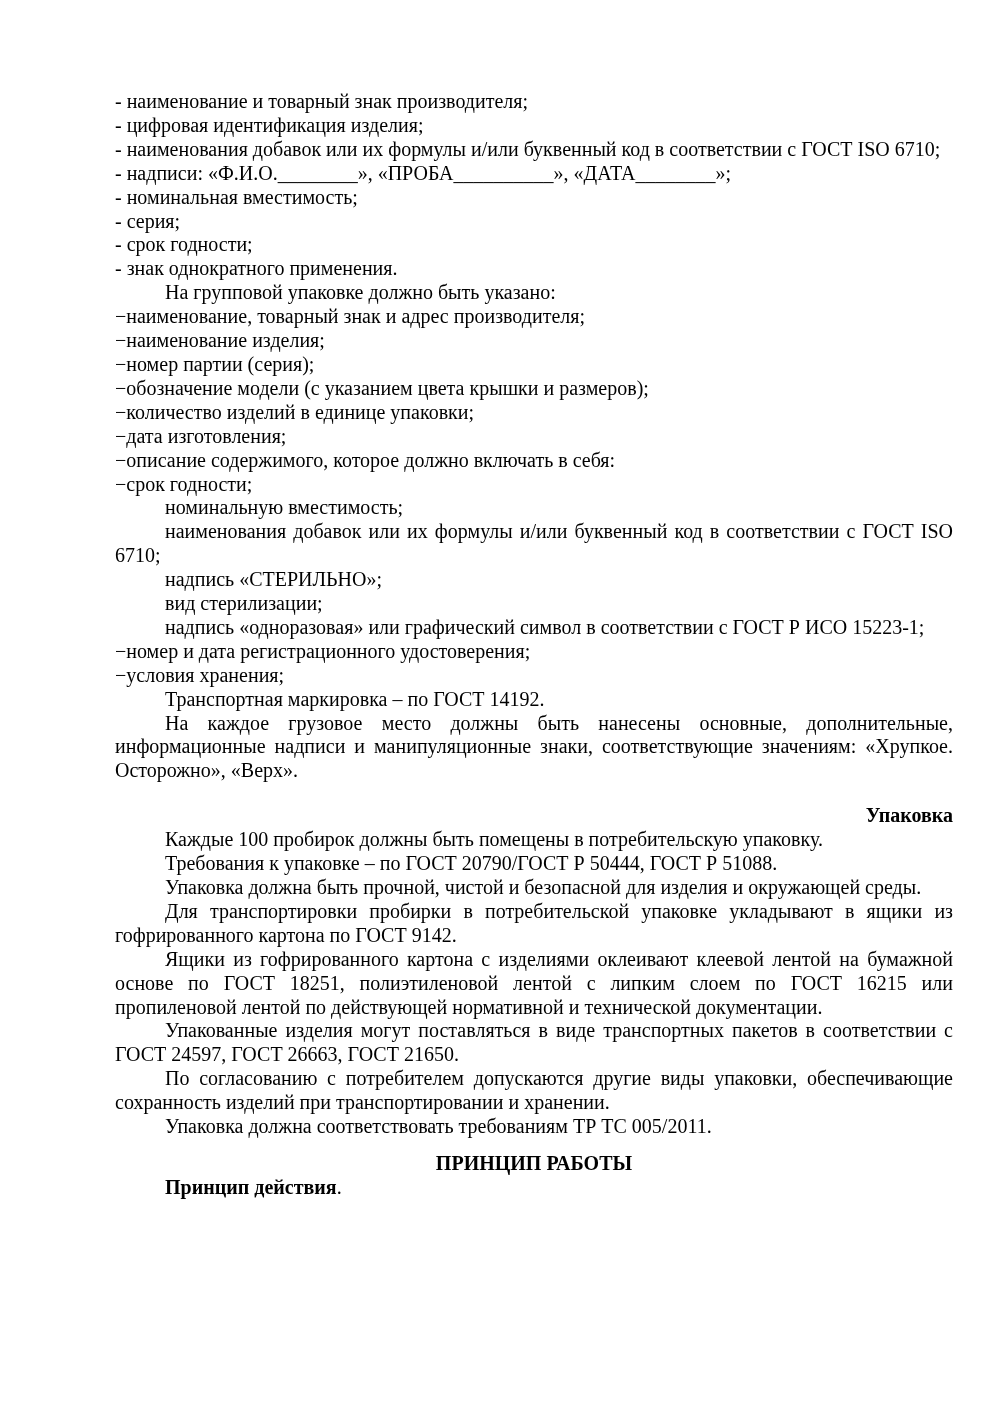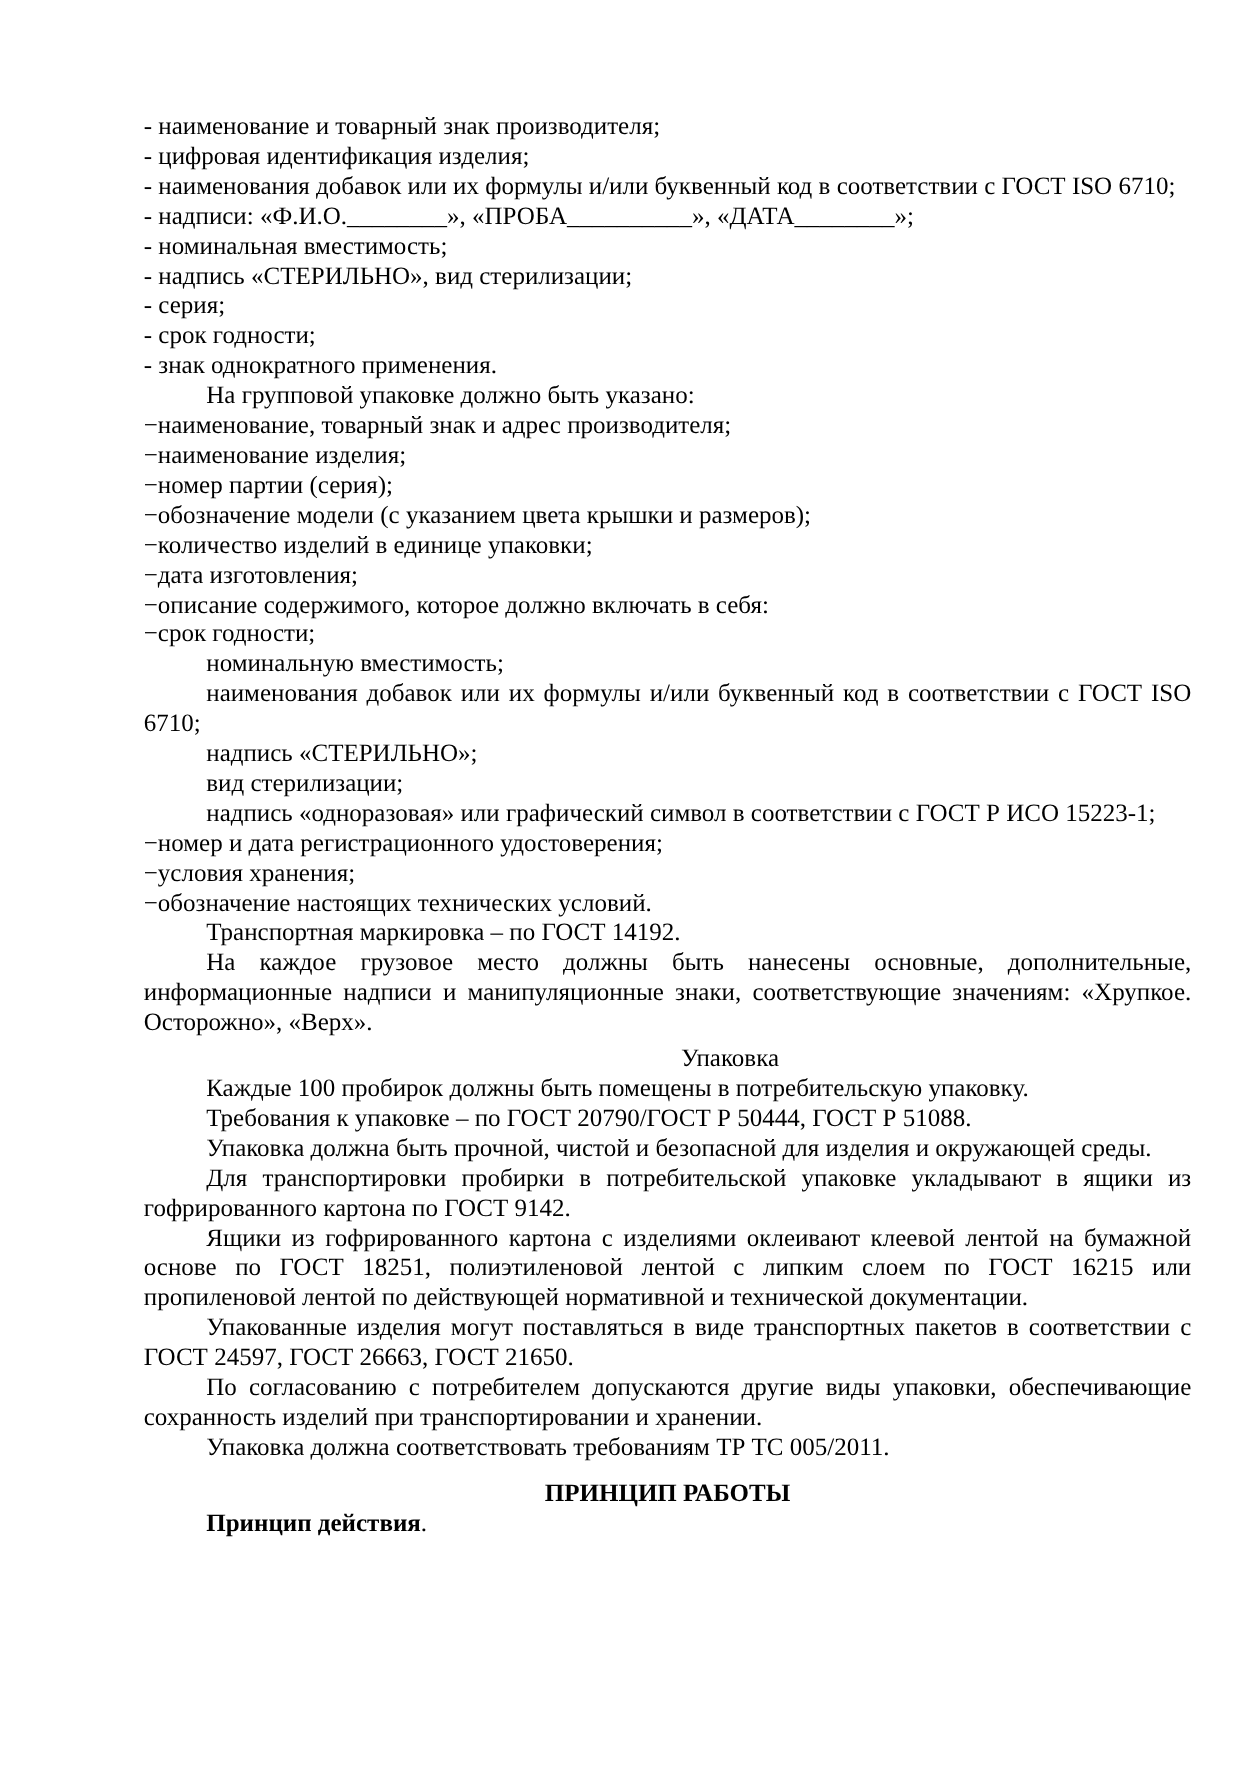--- a/index.html
+++ b/index.html
@@ -15,63 +15,61 @@
   }
   .page {
     width: 1000px;
     height: 1414px;
     background: #ffffff;
     padding: 90px 47px 0 115px;
   }
   p { text-align: justify; }
   p.ind { text-indent: 50px; }
   p.h2 {
-    font-weight: normal;
+    font-weight: bold;
     text-indent: 100px;
-    text-align: center;
-    margin-top: 5px;
+    text-align: right;
+    margin-top: 21px;
   }
   p.hcenter {
     font-weight: bold;
     text-align: center;
     text-indent: 0;
     margin-top: 13px;
   }
   .b { font-weight: bold; }
 </style>
 </head>
 <body>
 
 <div class="page">
   <p>- наименование и товарный знак производителя;</p>
   <p>- цифровая идентификация изделия;</p>
   <p>- наименования добавок или их формулы и/или буквенный код в соответствии с ГОСТ ISO 6710;</p>
   <p>- надписи: «Ф.И.О.________», «ПРОБА__________», «ДАТА________»;</p>
   <p>- номинальная вместимость;</p>
-  <p>- надпись «СТЕРИЛЬНО», вид стерилизации;</p>
   <p>- серия;</p>
   <p>- срок годности;</p>
   <p>- знак однократного применения.</p>
   <p class="ind">На групповой упаковке должно быть указано:</p>
   <p>−наименование, товарный знак и адрес производителя;</p>
   <p>−наименование изделия;</p>
   <p>−номер партии (серия);</p>
   <p>−обозначение модели (с указанием цвета крышки и размеров);</p>
   <p>−количество изделий в единице упаковки;</p>
   <p>−дата изготовления;</p>
   <p>−описание содержимого, которое должно включать в себя:</p>
   <p>−срок годности;</p>
   <p class="ind">номинальную вместимость;</p>
   <p class="ind">наименования добавок или их формулы и/или буквенный код в соответствии с ГОСТ ISO 6710;</p>
   <p class="ind">надпись «СТЕРИЛЬНО»;</p>
   <p class="ind">вид стерилизации;</p>
   <p class="ind">надпись «одноразовая» или графический символ в соответствии с ГОСТ Р ИСО 15223-1;</p>
   <p>−номер и дата регистрационного удостоверения;</p>
   <p>−условия хранения;</p>
-  <p>−обозначение настоящих технических условий.</p>
   <p class="ind">Транспортная маркировка – по ГОСТ 14192.</p>
   <p class="ind">На каждое грузовое место должны быть нанесены основные, дополнительные, информационные надписи и манипуляционные знаки, соответствующие значениям: «Хрупкое. Осторожно», «Верх».</p>
   <p class="h2">Упаковка</p>
   <p class="ind">Каждые 100 пробирок должны быть помещены в потребительскую упаковку.</p>
   <p class="ind">Требования к упаковке – по ГОСТ 20790/ГОСТ Р 50444, ГОСТ Р 51088.</p>
   <p class="ind">Упаковка должна быть прочной, чистой и безопасной для изделия и окружающей среды.</p>
   <p class="ind">Для транспортировки пробирки в потребительской упаковке укладывают в ящики из гофрированного картона по ГОСТ 9142.</p>
   <p class="ind">Ящики из гофрированного картона с изделиями оклеивают клеевой лентой на бумажной основе по ГОСТ 18251, полиэтиленовой лентой с липким слоем по ГОСТ 16215 или пропиленовой лентой по действующей нормативной и технической документации.</p>
   <p class="ind">Упакованные изделия могут поставляться в виде транспортных пакетов в соответствии с ГОСТ 24597, ГОСТ 26663, ГОСТ 21650.</p>
   <p class="ind">По согласованию с потребителем допускаются другие виды упаковки, обеспечивающие сохранность изделий при транспортировании и хранении.</p>

